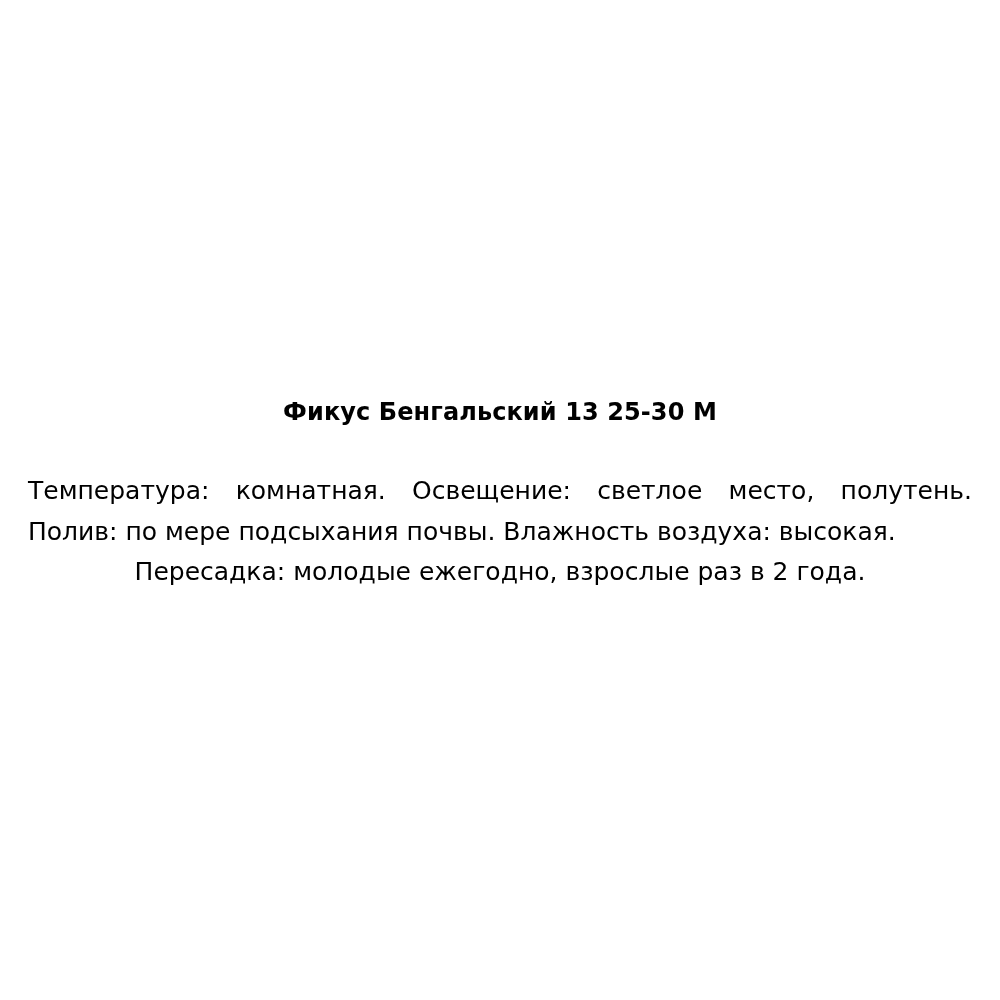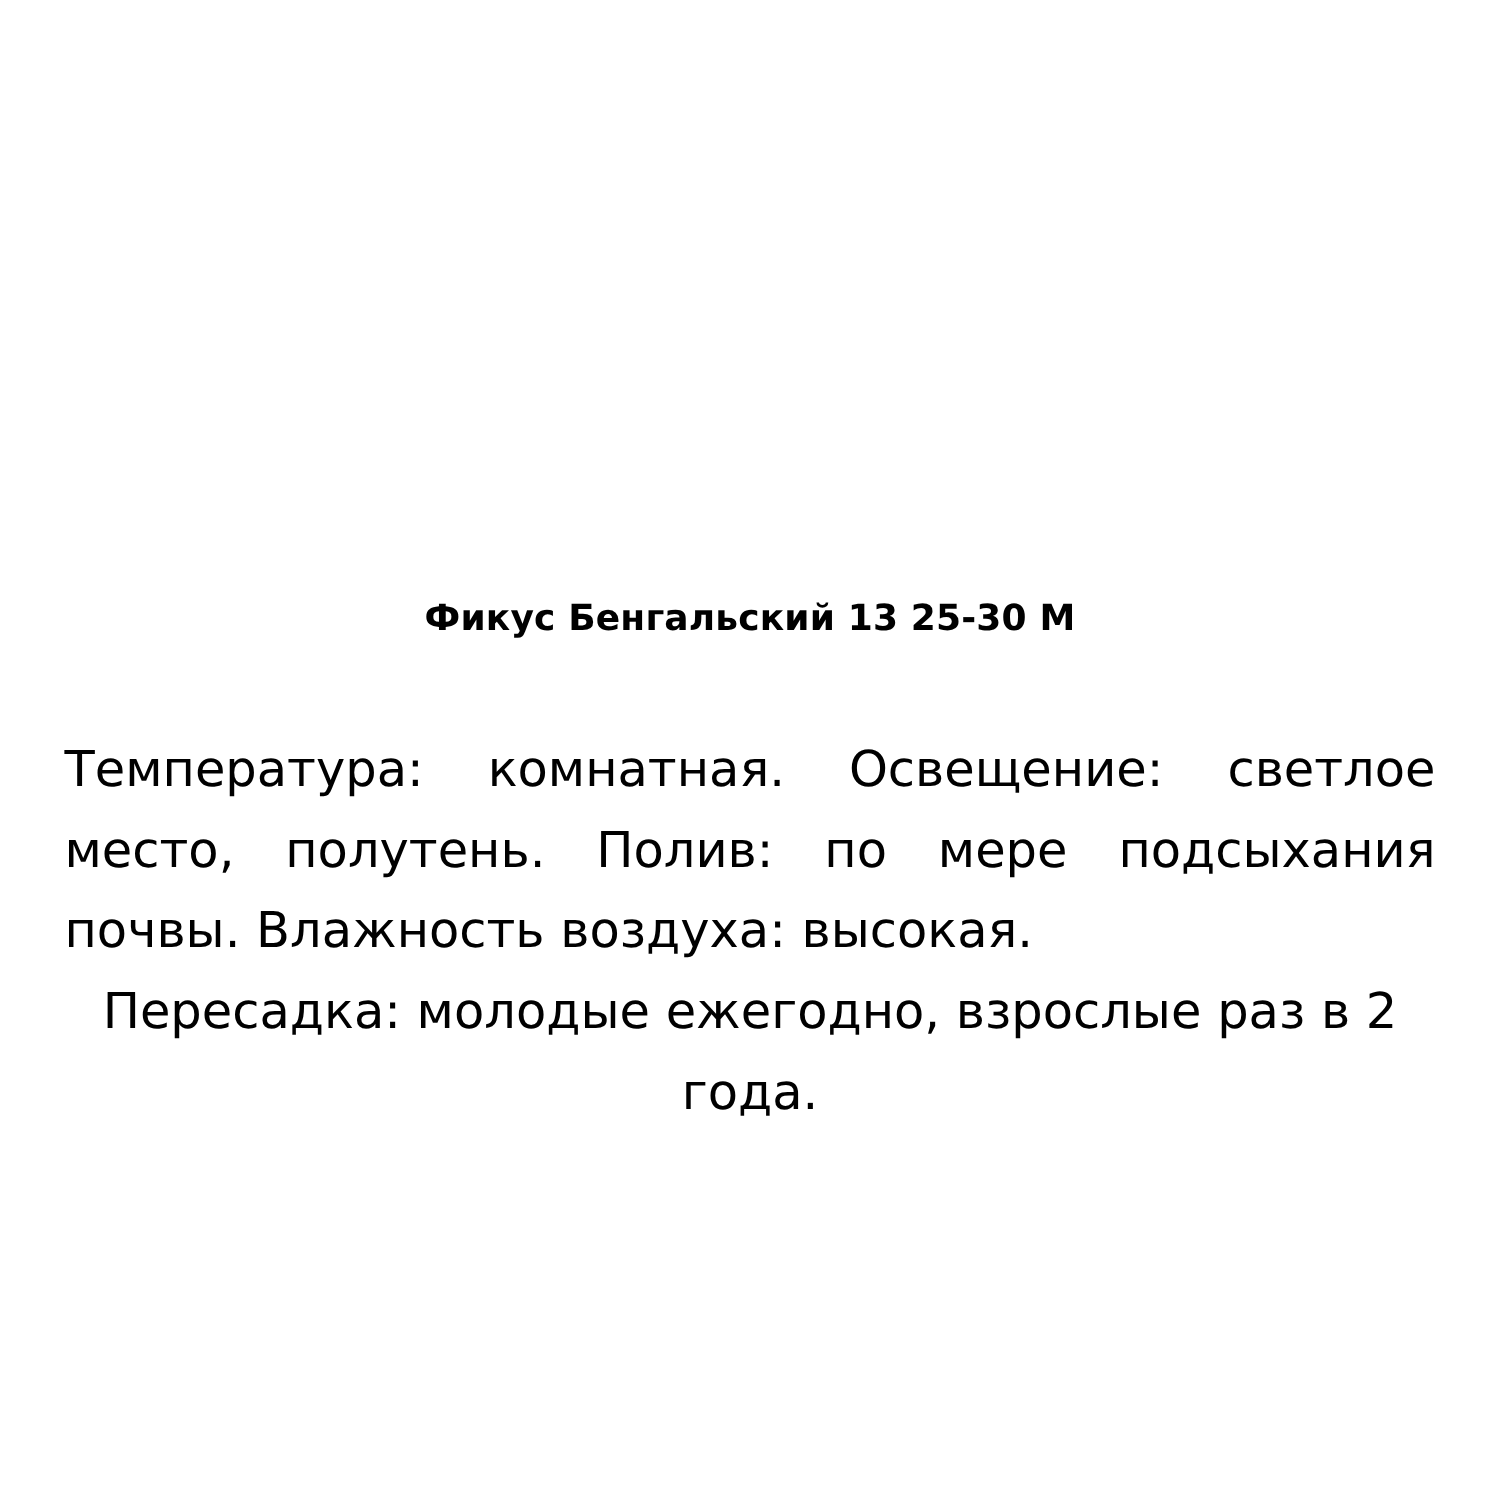--- a/index.html
+++ b/index.html
@@ -28,23 +28,23 @@
   .title {
     margin: 0;
     padding-top: 398px;
     text-align: center;
     font-size: 24px;
     font-weight: bold;
     line-height: 1.2;
     letter-spacing: 0.1px;
   }
   .body-text {
-    margin: 15px;
+    margin: 0;
     padding-top: 44px;
-    font-size: 33px;
+    font-size: 25px;
     line-height: 1.63;
     text-align: justify;
     text-justify: inter-word;
     font-weight: 400;
   }
   .body-text .last-line {
     display: block;
     text-align: center;
   }
 </style>

